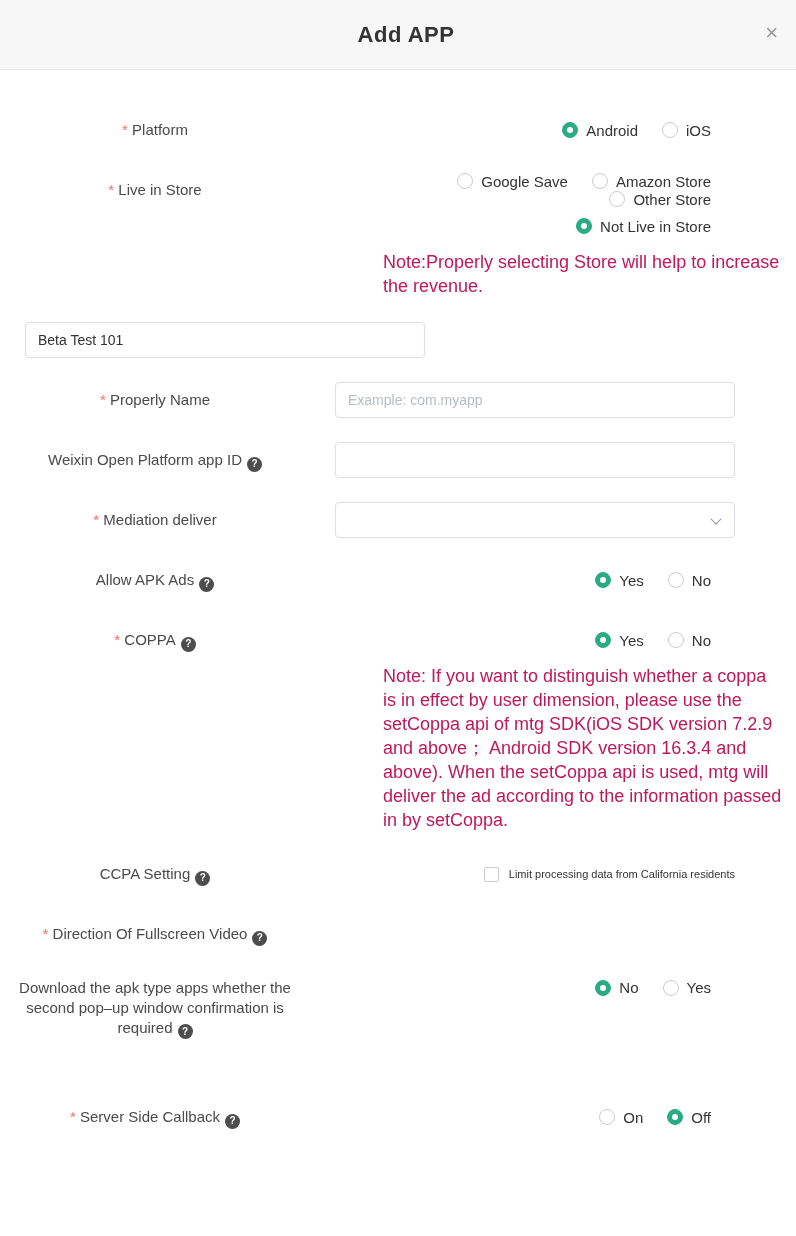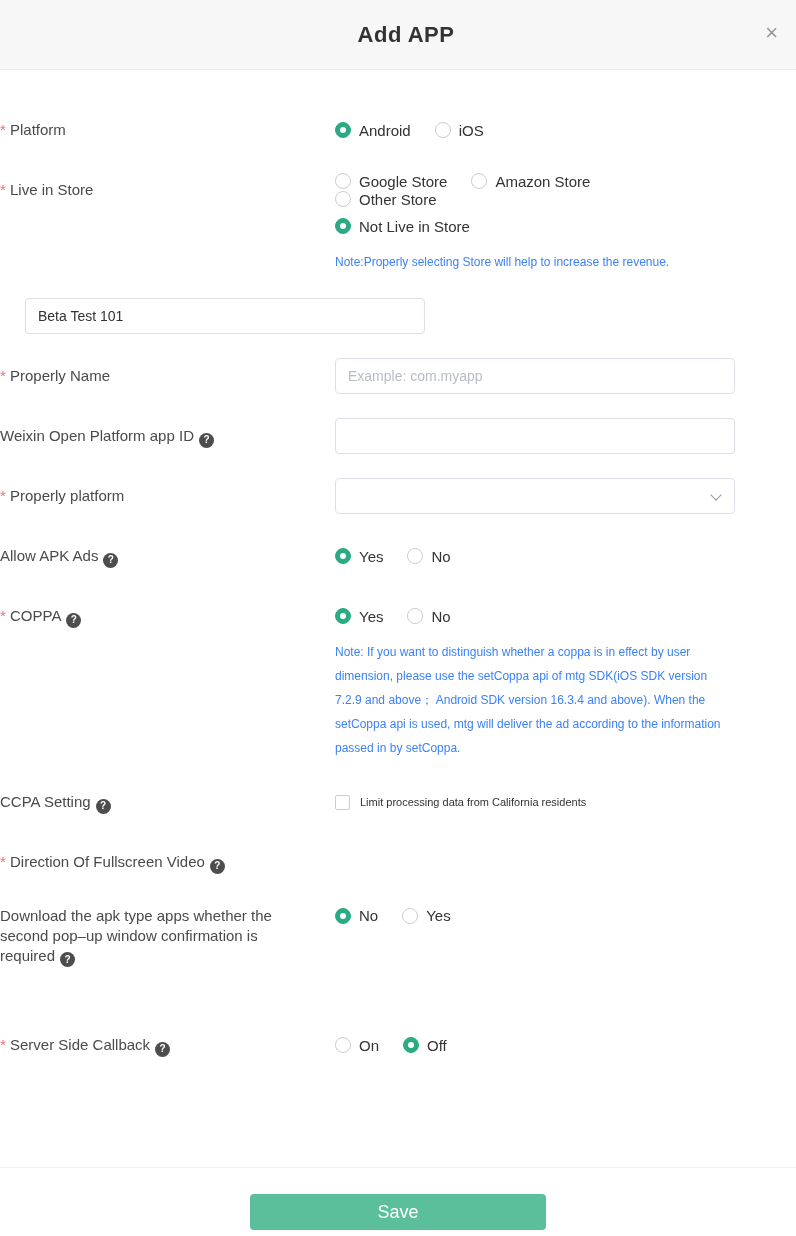--- a/index.html
+++ b/index.html
@@ -41,40 +41,41 @@
   }
   
   .form { padding: 42px 0 30px 0; }
   .row {
     display: flex;
     align-items: flex-start;
     margin-bottom: 24px;
   }
   .label-col {
     width: 310px;
-    text-align: left;
+    text-align: center;
     font-size: 15px;
     color: #4a4a4a;
     line-height: 20px;
     padding-top: 8px;
     flex-shrink: 0;
   }
   .label-col.required::before {
     content: "* ";
     color: #f56c6c;
   }
   .control-col {
     margin-left: 25px;
     width: 400px;
   }
   .control-inline {
     display: flex;
     align-items: center;
     min-height: 36px;
     flex-wrap: wrap;
+    justify-content: flex-end;
   }
   
   .radio-option {
     display: inline-flex;
     align-items: center;
     margin-right: 24px;
     cursor: pointer;
   }
   .radio {
     width: 16px;
@@ -141,25 +142,26 @@
     right: 14px;
     top: 12px;
     width: 8px;
     height: 8px;
     border-right: 1.5px solid #999;
     border-bottom: 1.5px solid #999;
     transform: rotate(45deg);
   }
   
   .note {
-    color: #3b82f6;
-    font-size: 12px;
+    color: #be185d;
+    font-size: 18px;
     line-height: 24px;
     margin-top: 6px;
     width: 400px;
+    margin-left: 48px;
   }
   
   .help-icon {
     display: inline-flex;
     align-items: center;
     justify-content: center;
     width: 15px;
     height: 15px;
     border-radius: 50%;
     background: #4d4d4d;
@@ -216,21 +218,21 @@
       </div>
     </div>
   </div>
 
   <div class="row">
     <div class="label-col required">Live in Store</div>
     <div class="control-col">
       <div class="control-inline">
         <span class="radio-option">
           <span class="radio"></span>
-          <span class="radio-label">Google Store</span>
+          <span class="radio-label">Google Save</span>
         </span>
         <span class="radio-option">
           <span class="radio"></span>
           <span class="radio-label">Amazon Store</span>
         </span>
         <span class="radio-option">
           <span class="radio"></span>
           <span class="radio-label">Other Store</span>
         </span>
       </div>
@@ -260,21 +262,21 @@
   <div class="row">
     <div class="label-col">
       <span>Weixin Open Platform app ID</span><span class="help-icon">?</span>
     </div>
     <div class="control-col">
       <input type="text" class="text-input" value="" style="">
     </div>
   </div>
 
   <div class="row">
-    <div class="label-col required">Properly platform</div>
+    <div class="label-col required">Mediation deliver</div>
     <div class="control-col">
       <div class="select-box">
         <span></span>
         <span class="chevron"></span>
       </div>
     </div>
   </div>
 
   <div class="row">
     <div class="label-col">

